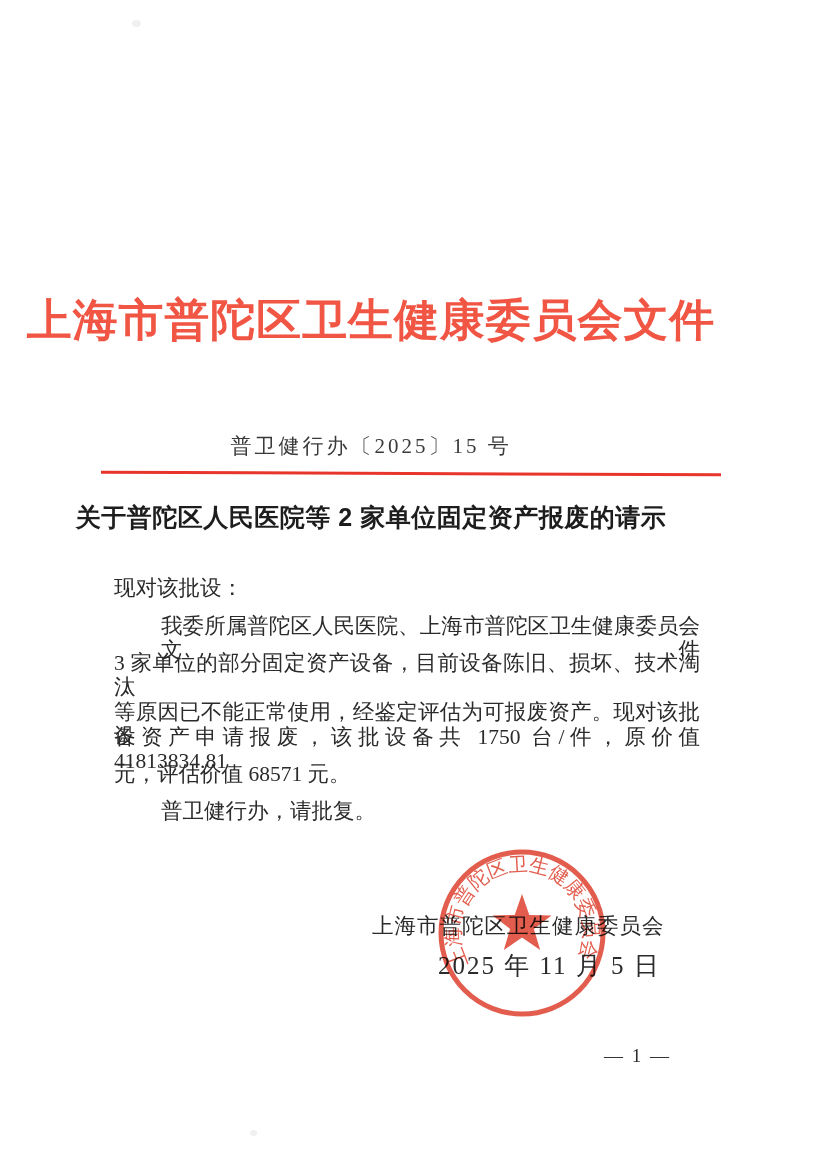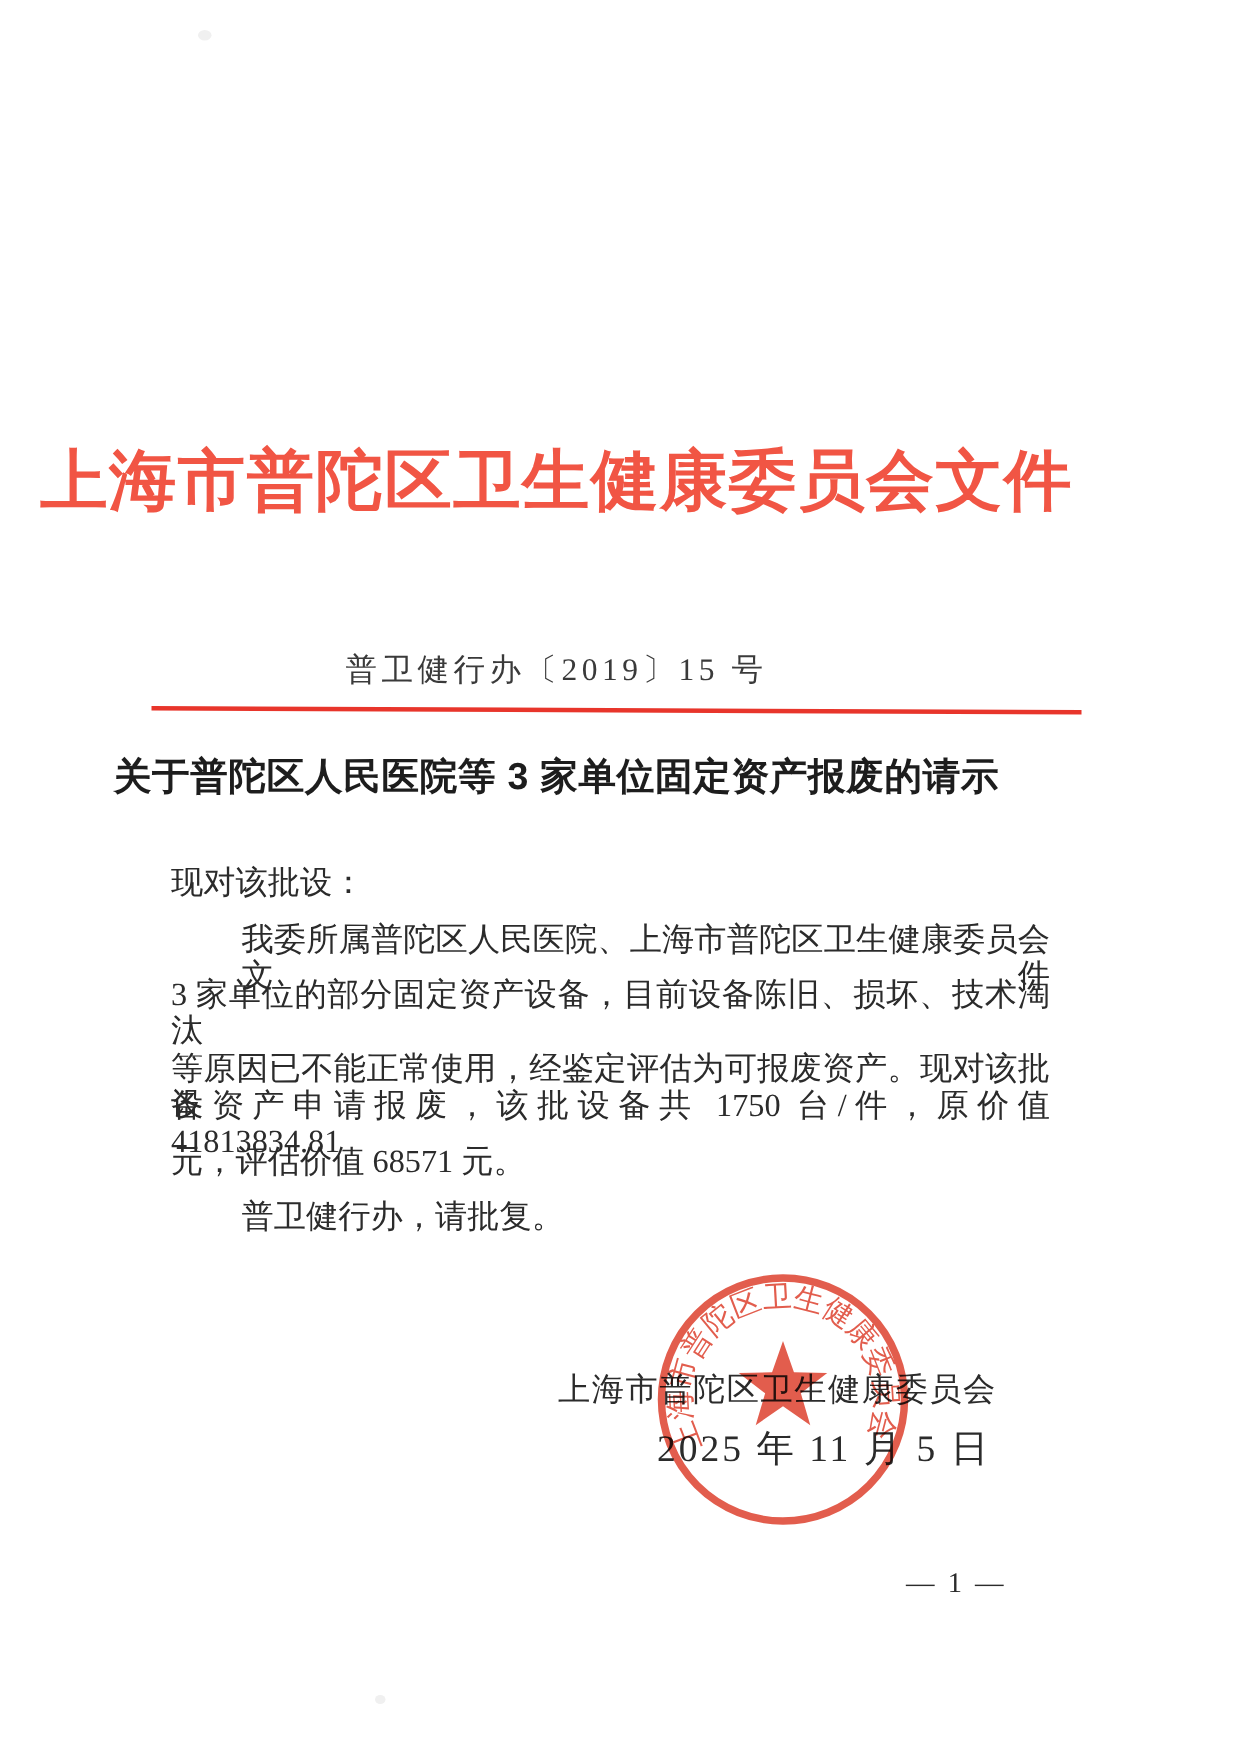--- a/index.html
+++ b/index.html
@@ -123,25 +123,25 @@
 </style>
 </head>
 <body>
 
 <div class="page">
 
   <div class="artifact artifact-1"></div>
 
   <div class="header-title">上海市普陀区卫生健康委员会文件</div>
 
-  <div class="doc-number">普卫健行办〔2019〕15 号</div>
+  <div class="doc-number">普卫健行办〔2025〕15 号</div>
 
   <div class="red-rule"></div>
 
-  <div class="subject-title">关于普陀区人民医院等 3 家单位固定资产报废的请示</div>
+  <div class="subject-title">关于普陀区人民医院等 2 家单位固定资产报废的请示</div>
 
   <div class="body-block">
     <div class="text-line salutation">现对该批设：</div>
     <div class="text-line just bline0 indent">我委所属普陀区人民医院、上海市普陀区卫生健康委员会文件</div>
     <div class="text-line just bline1">3 家单位的部分固定资产设备，目前设备陈旧、损坏、技术淘汰</div>
     <div class="text-line just bline2">等原因已不能正常使用，经鉴定评估为可报废资产。现对该批设</div>
     <div class="text-line just bline3">备资产申请报废，该批设备共 1750 台/件，原价值 41813834.81</div>
     <div class="text-line bline4">元，评估价值 68571 元。</div>
     <div class="text-line closing indent">普卫健行办，请批复。</div>
   </div>

